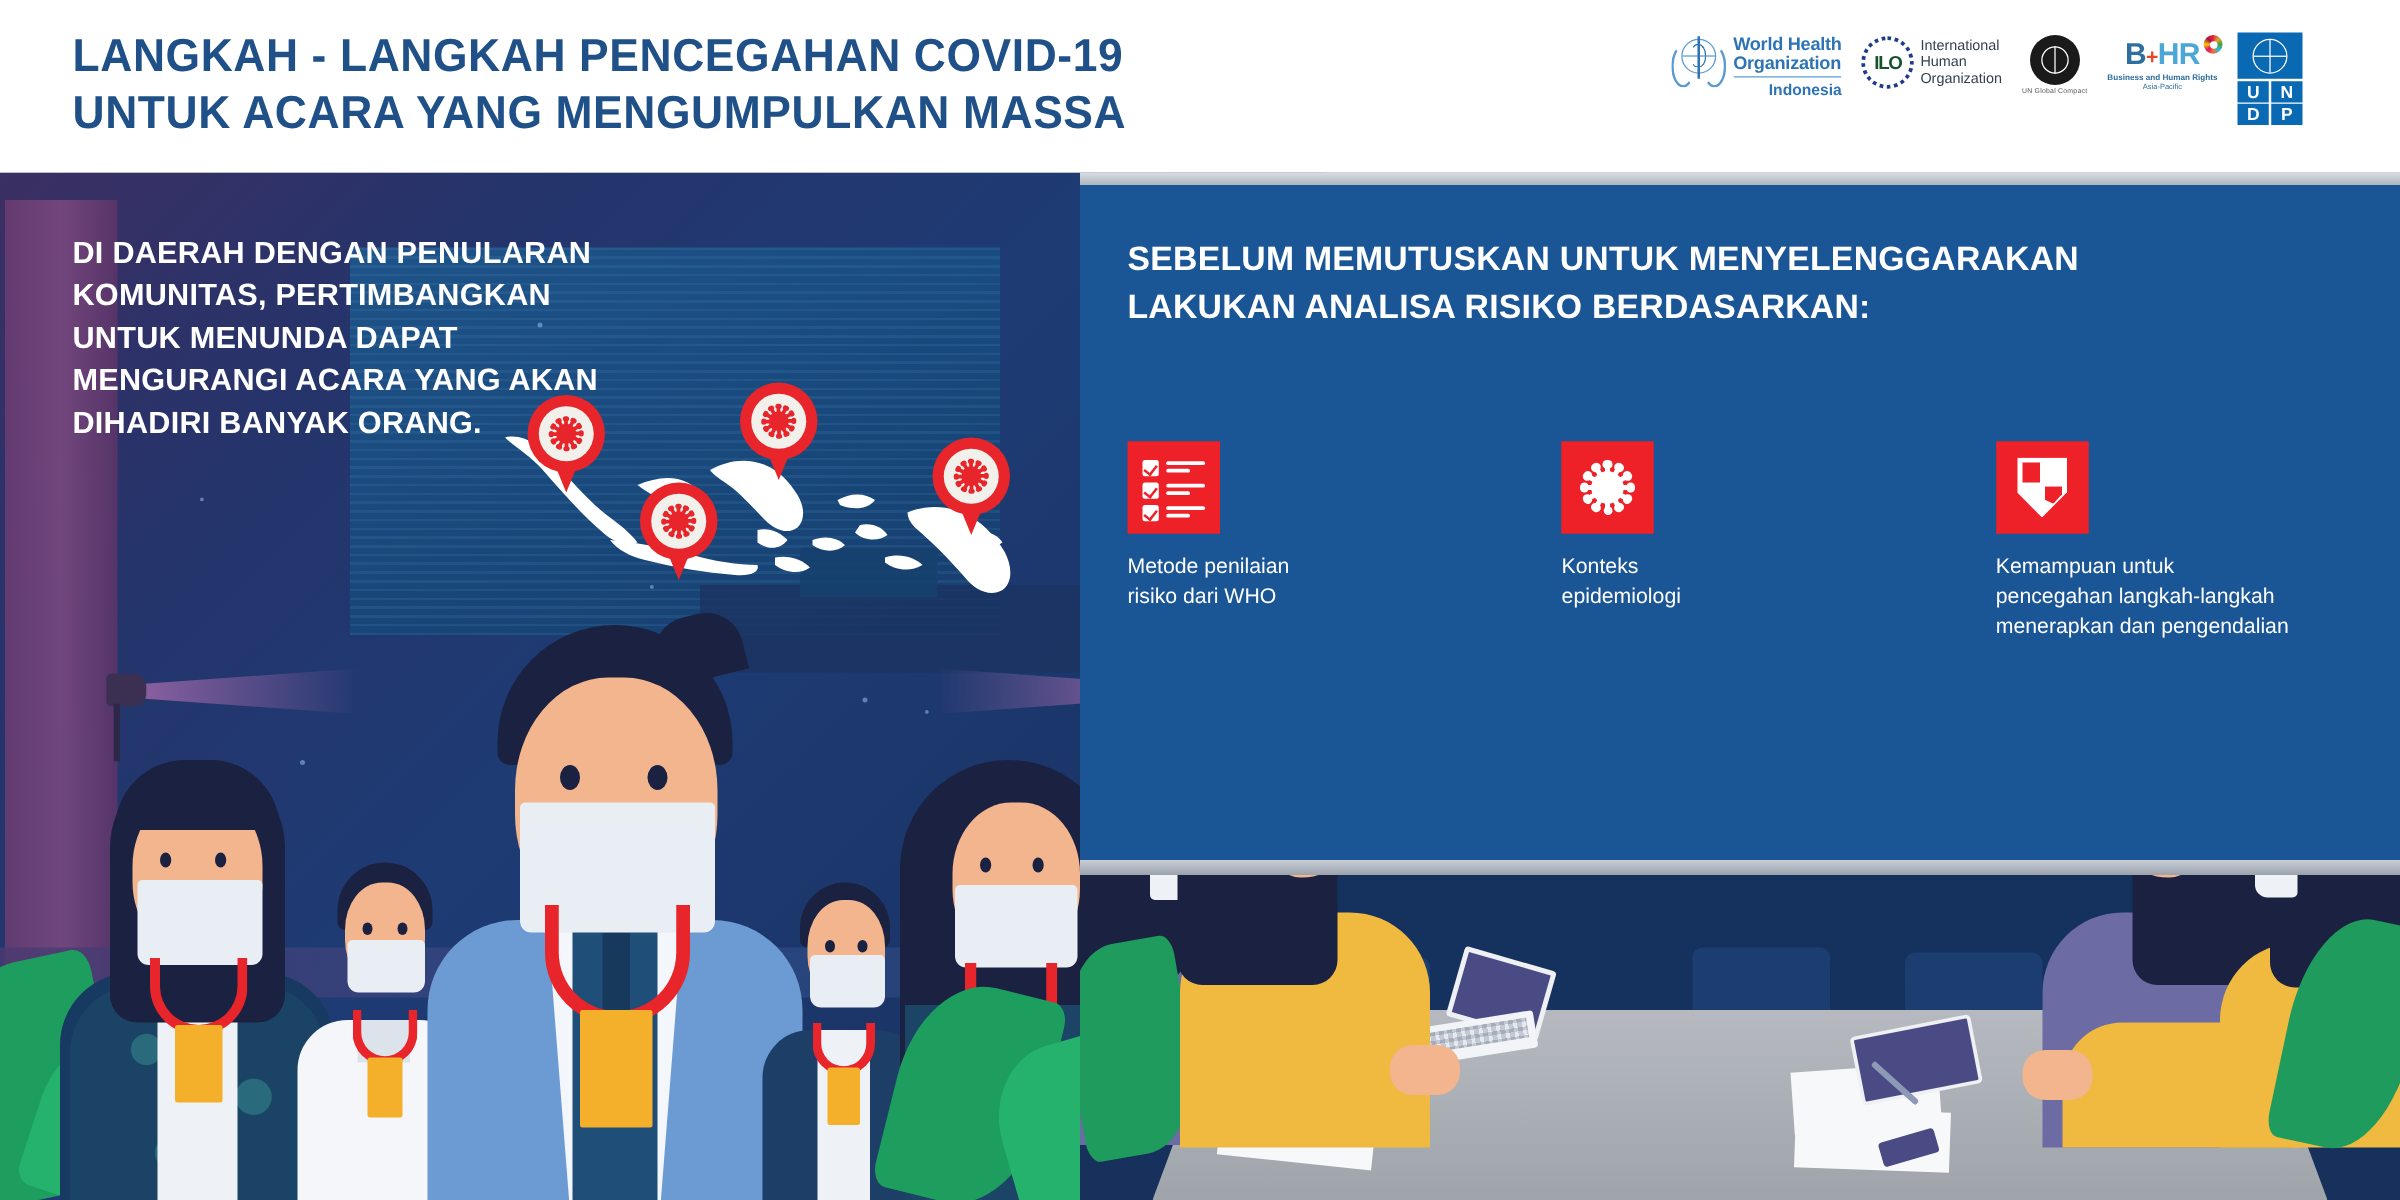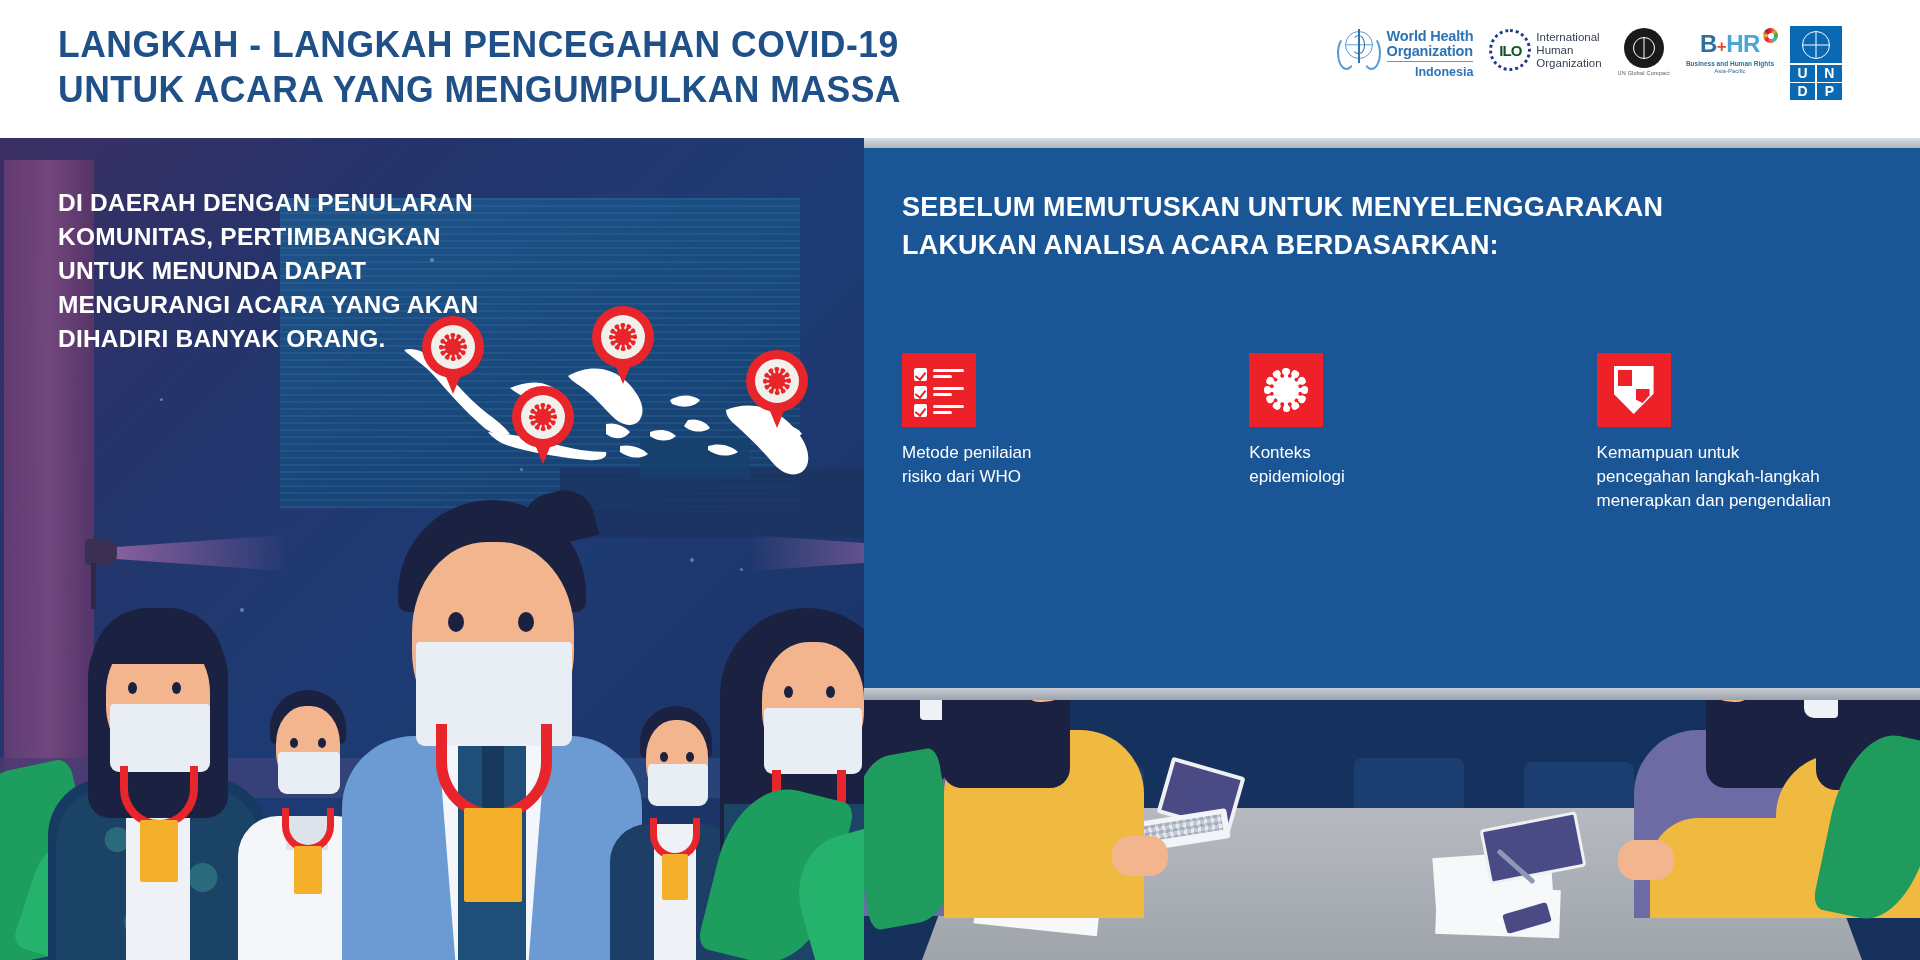--- a/index.html
+++ b/index.html
@@ -688,21 +688,21 @@
       <div class="plant" style="left:800px;top:396px;width:110px;height:130px;background:#25b26d;transform:rotate(-16deg)"></div>
     </div>
 
     <div class="rpanel">
       <div class="frame-top"></div>
       <div class="board"></div>
       <div class="frame-bottom"></div>
 
       <div class="rheading">
         <p>SEBELUM MEMUTUSKAN UNTUK MENYELENGGARAKAN</p>
-        <p>LAKUKAN ANALISA ACARA BERDASARKAN:</p>
+        <p>LAKUKAN ANALISA RISIKO BERDASARKAN:</p>
       </div>
 
       <div class="ritems">
 
         <div class="ritem">
           <div class="iconbox">
             <div class="checklist">
               <div class="row">
                   <div class="box"></div>
                   <div class="lines">

